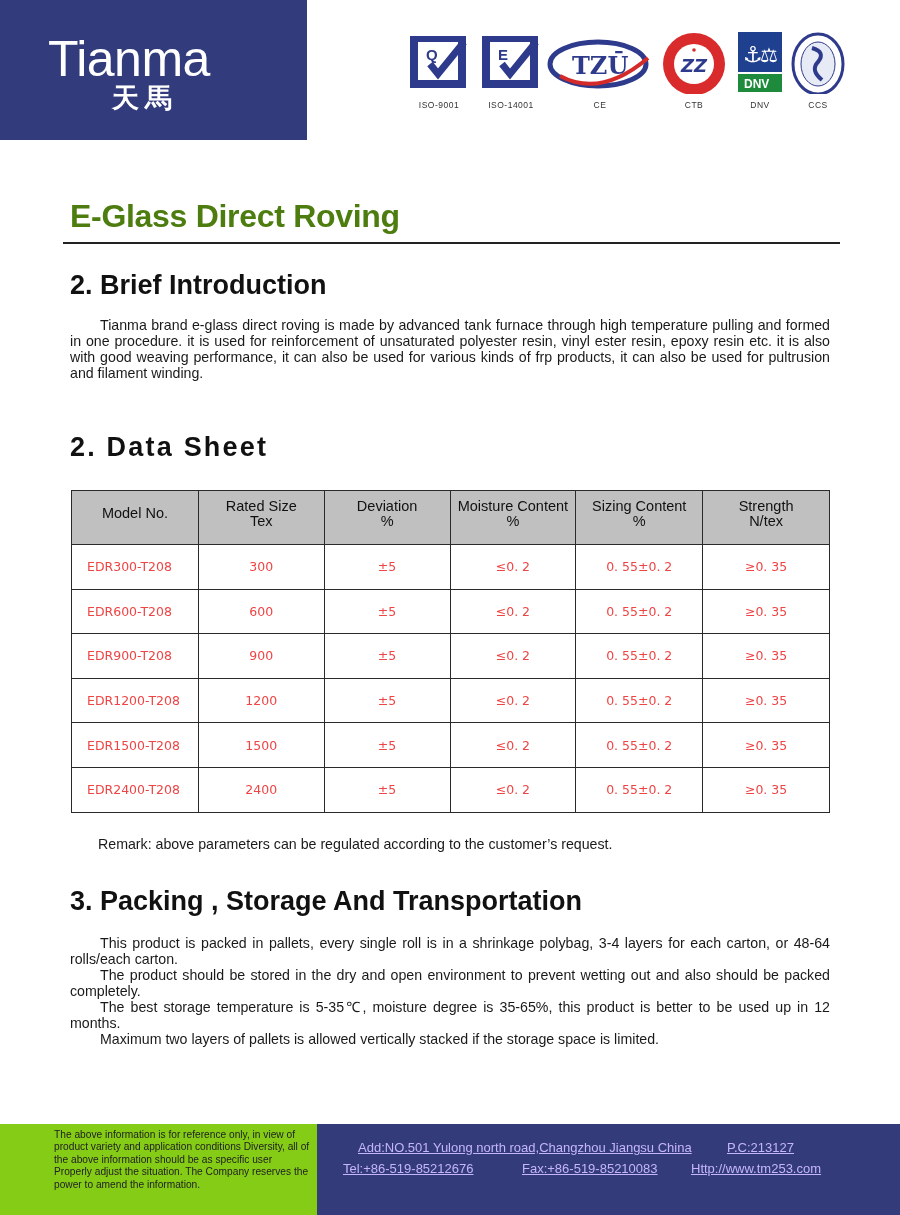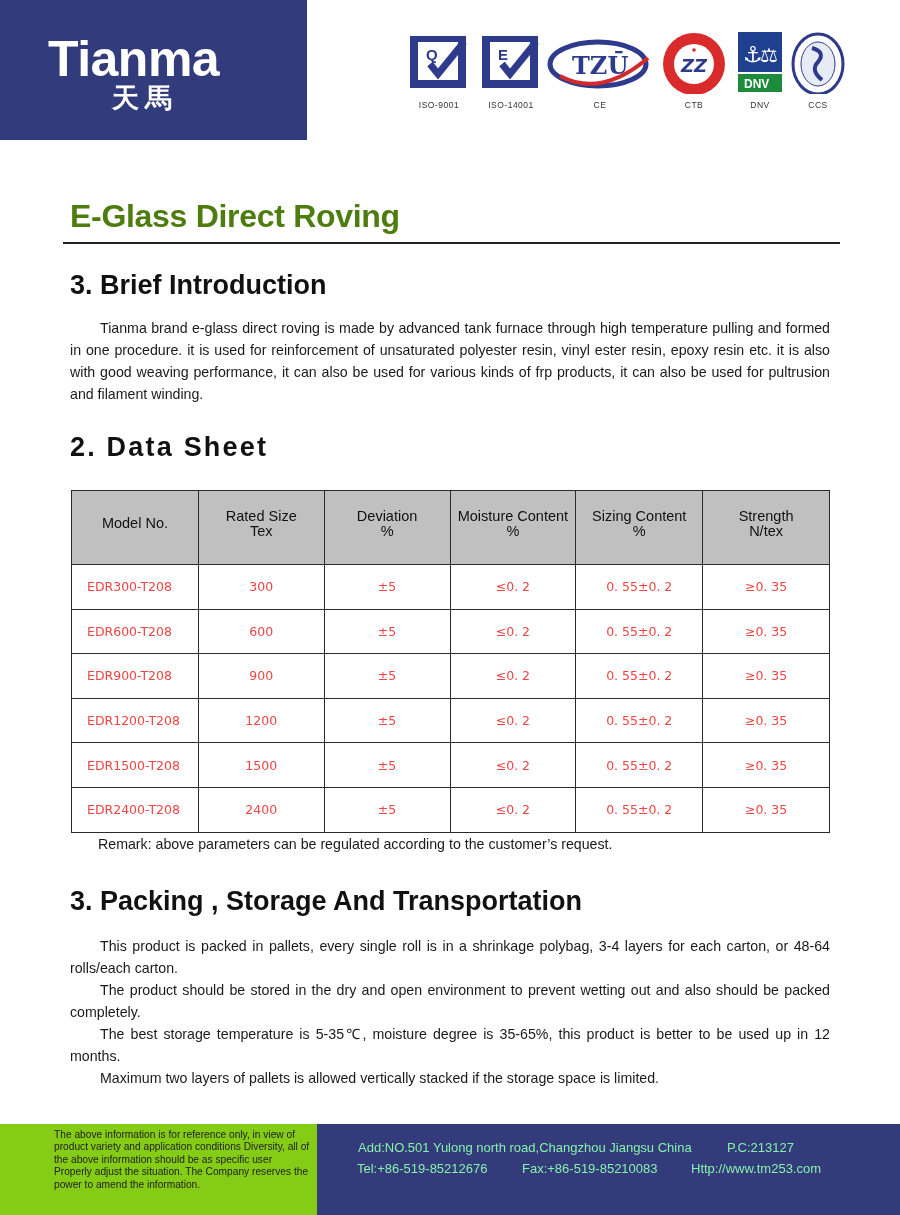--- a/index.html
+++ b/index.html
@@ -1,58 +1,58 @@
 <!DOCTYPE html>
 <html><head>
 <meta charset="utf-8">
 <style>
   * { box-sizing: border-box; margin: 0; padding: 0; }
   html, body { width: 900px; height: 1215px; background: #ffffff; overflow: hidden; }
   body { position: relative; font-family: "Liberation Sans", sans-serif; color: #1a1a1a; }
 
   
   .logo-block { position: absolute; left: 0; top: 0; width: 307px; height: 140px; background: #323b7c; }
-  .logo-en { position: absolute; left: 48px; top: 34px; font-family: "Liberation Sans", sans-serif; font-weight: bold; font-size: 50px; color: #ffffff; letter-spacing: -0.5px; line-height: 1; }
+  .logo-en { position: absolute; left: 48px; top: 34px; font-family: "Liberation Sans", sans-serif; font-weight: normal; font-size: 50px; color: #ffffff; letter-spacing: -0.5px; line-height: 1; }
   .logo-cn { position: absolute; left: 112px; top: 84px; font-family: "DejaVu Sans", sans-serif; font-weight: bold; font-size: 27px; color: #ffffff; letter-spacing: 6px; line-height: 1; }
 
   .certs { position: absolute; left: 408px; top: 28px; height: 90px; width: 450px; }
   .cert { position: absolute; top: 0; text-align: center; }
   .cert-label { position: absolute; top: 72px; left: 0; width: 100%; font-size: 8.5px; color: #333; text-align: center; letter-spacing: 0.5px; }
   .cert svg { display: block; }
 
   
   .doc-title { position: absolute; left: 70px; top: 198px; font-weight: bold; font-size: 32px; color: #4d7c0f; letter-spacing: -0.3px; }
   .title-rule { position: absolute; left: 63px; top: 242px; width: 777px; height: 2px; background: #222; }
 
   .section-h { position: absolute; left: 70px; font-weight: bold; font-size: 27px; color: #111; }
   .sh-1 { top: 270px; }
   .sh-2 { top: 432px; letter-spacing: 2.2px; }
   .sh-3 { top: 886px; }
 
-  .para { position: absolute; left: 70px; width: 760px; font-size: 14.2px; line-height: 22px; color: #1a1a1a; text-align: justify; font-family: "Liberation Sans", sans-serif; }
+  .para { position: absolute; left: 70px; width: 760px; font-size: 14.2px; line-height: 16px; color: #1a1a1a; text-align: justify; font-family: "Liberation Sans", sans-serif; }
   .para .indent { display: inline-block; width: 30px; }
   .p-intro { top: 317px; }
 
   
   .ds-table { position: absolute; left: 71px; top: 490px; width: 759px; border-collapse: collapse; }
   .ds-table th, .ds-table td { border: 1.5px solid #2a2a2a; text-align: center; }
-  .ds-table th { background: #c0c0c0; height: 74px; font-weight: normal; font-size: 14.5px; line-height: 15px; color: #111; vertical-align: middle; padding-bottom: 8px; }
+  .ds-table th { background: #c0c0c0; height: 54px; font-weight: normal; font-size: 14.5px; line-height: 15px; color: #111; vertical-align: middle; padding-bottom: 8px; }
   .ds-table td { height: 44.6px; font-family: "DejaVu Sans", sans-serif; font-size: 12.5px; color: #ef4444; }
   .ds-table td.model { text-align: left; padding-left: 15px; }
   .c1 { width: 127px; } .c2 { width: 126px; } .c3 { width: 126px; } .c4 { width: 126px; } .c5 { width: 127px; } .c6 { width: 127px; }
 
   .remark { position: absolute; left: 98px; top: 836px; font-size: 14.2px; color: #1a1a1a; }
 
   .p-pack { top: 935px; }
 
   
   .footer-left { position: absolute; left: 0; top: 1124px; width: 317px; height: 91px; background: #84cc16; }
   .footer-note { position: absolute; left: 54px; top: 5px; width: 256px; font-size: 10.2px; line-height: 12.4px; color: #222; }
   .footer-right { position: absolute; left: 317px; top: 1124px; width: 583px; height: 91px; background: #343b7a; }
-  .f-line { position: absolute; font-size: 13px; color: #86efac; white-space: nowrap; }
+  .f-line { position: absolute; font-size: 13px; color: #c4b5fd; white-space: nowrap; text-decoration: underline; }
 </style>
 </head>
 <body>
 
 <div class="logo-block">
   <div class="logo-en">Tianma</div>
   <div class="logo-cn">天馬</div>
 </div>
 
 <div class="certs">
@@ -113,21 +113,21 @@
       <ellipse cx="28" cy="36" rx="17" ry="22" fill="#e7ebf5" stroke="#2e3a8c" stroke-width="1"></ellipse>
       <path d="M22 20 Q36 24 28 34 Q20 42 32 52" stroke="#2e3a8c" stroke-width="4" fill="none"></path>
     </svg>
     <div class="cert-label">CCS</div>
   </div>
 </div>
 
 <h1 class="doc-title">E-Glass Direct Roving</h1>
 <div class="title-rule"></div>
 
-<h2 class="section-h sh-1">3. Brief Introduction</h2>
+<h2 class="section-h sh-1">2. Brief Introduction</h2>
 <p class="para p-intro"><span class="indent"></span><span>Tianma brand e-glass direct roving is made by advanced tank furnace through high temperature pulling and formed in one procedure. it is used for reinforcement of unsaturated polyester resin, vinyl ester resin, epoxy resin etc. it is also with good weaving performance, it can also be used for various kinds of frp products, it can also be used for pultrusion and filament winding.</span></p>
 
 <h2 class="section-h sh-2">2. Data Sheet</h2>
 
 <table class="ds-table">
   <thead>
     <tr>
       <th class="c1"><span>Model No.</span></th>
       <th class="c2"><span>Rated Size</span><br><span>Tex</span></th>
       <th class="c3"><span>Deviation</span><br><span>%</span></th>
@@ -197,16 +197,16 @@
   <p><span class="indent"></span><span>The best storage temperature is 5-35℃, moisture degree is 35-65%, this product is better to be used up in 12 months.</span></p>
   <p><span class="indent"></span><span>Maximum two layers of pallets is allowed vertically stacked if the storage space is limited.</span></p>
 </div>
 
 <div class="footer-left">
   <p class="footer-note">The above information is for reference only, in view of product variety and application conditions Diversity, all of the above information should be as specific user Properly adjust the situation. The Company reserves the power to amend the information.</p>
 </div>
 <div class="footer-right">
   <span class="f-line" style="left:41px; top:16px;">Add:NO.501 Yulong north road,Changzhou Jiangsu China</span>
   <span class="f-line" style="left:410px; top:16px;">P.C:213127</span>
-  <span class="f-line" style="left:40px; top:37px;">Tel:+86-519-85212676</span>
+  <span class="f-line" style="left:26px; top:37px;">Tel:+86-519-85212676</span>
   <span class="f-line" style="left:205px; top:37px;">Fax:+86-519-85210083</span>
   <span class="f-line" style="left:374px; top:37px;">Http://www.tm253.com</span>
 </div>
 
 </body></html>

